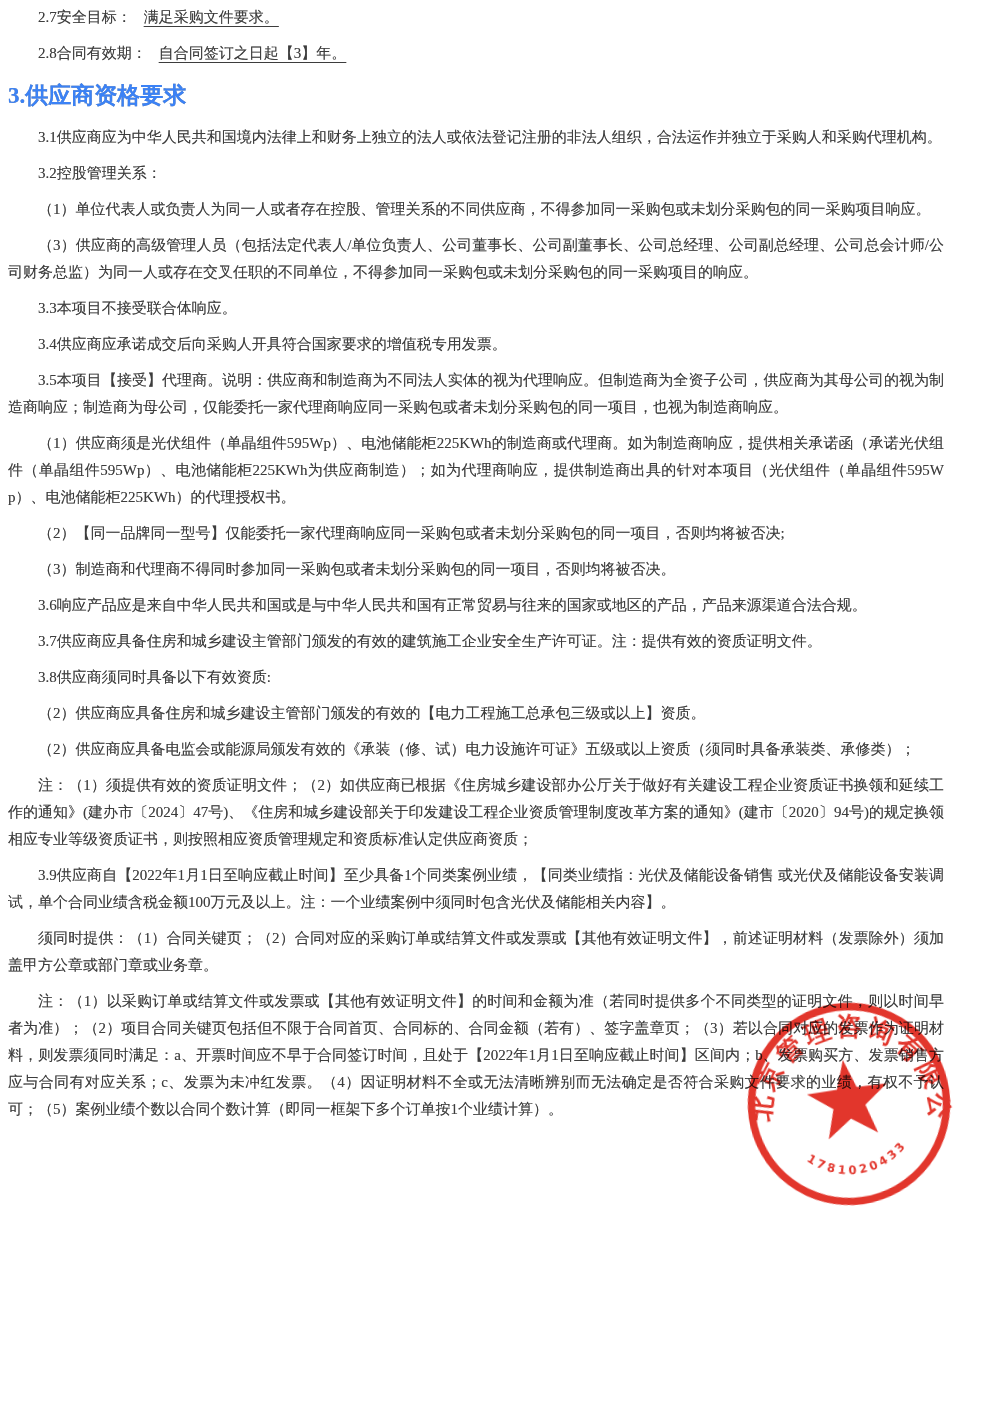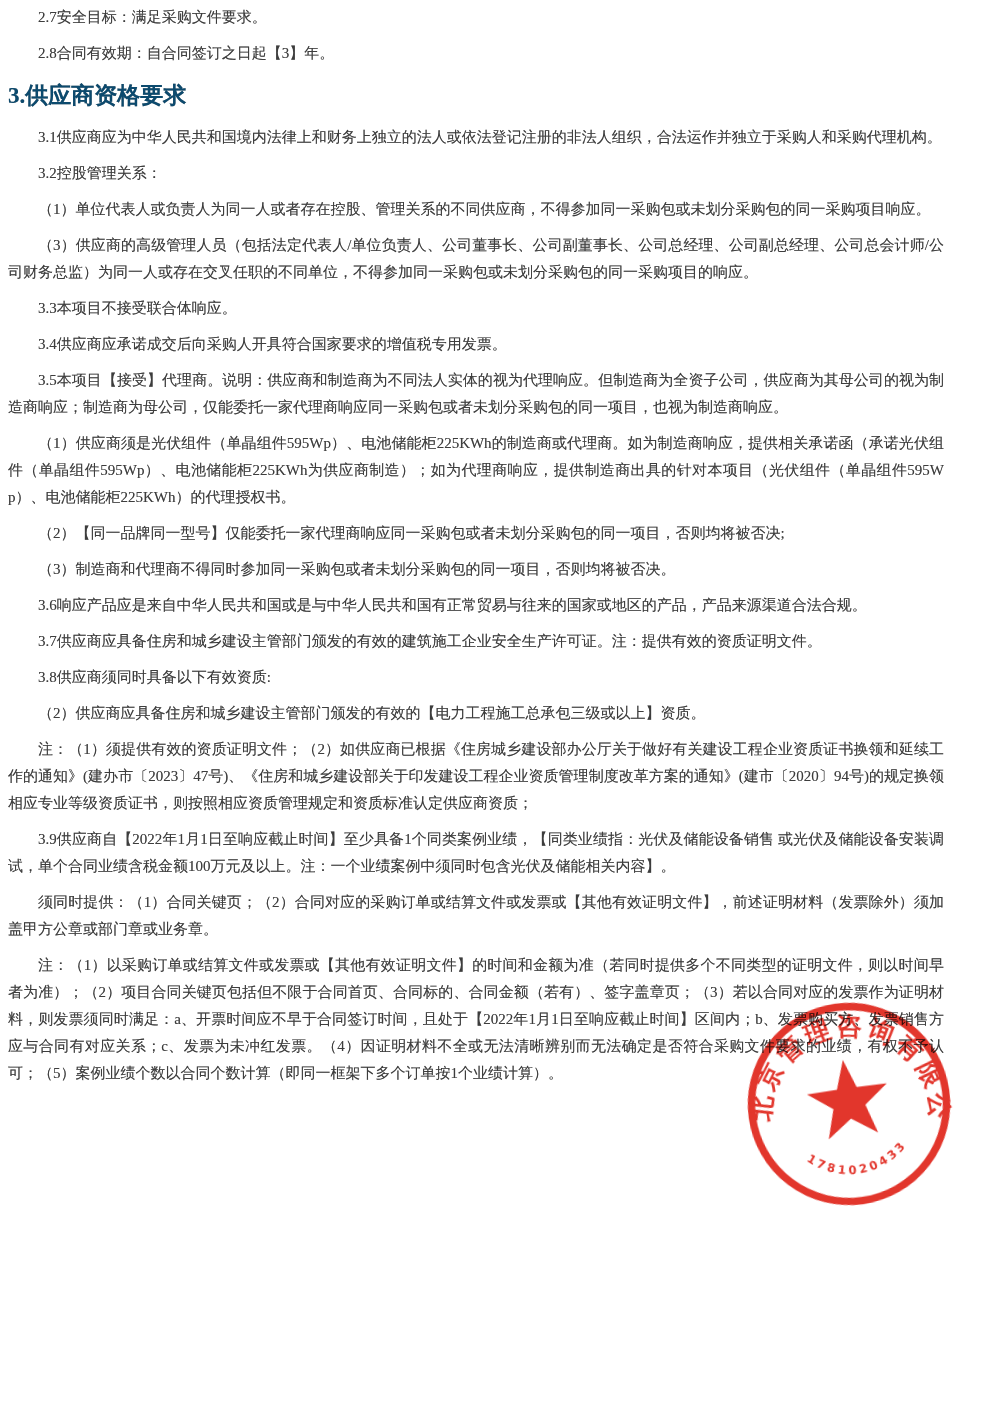--- a/index.html
+++ b/index.html
@@ -20,28 +20,30 @@
   .page p {
     margin: 0 0 9px 0;
     text-indent: 2em;
     text-shadow: 0 0 0.6px rgba(80,80,80,0.55);
     word-break: break-all;
   }
   .page h1 {
     font-size: 23px;
     line-height: 30px;
     margin: 14px 0 13px 0;
-    color: #0c4a6e;
+    color: #3b82f6;
     font-weight: bold;
     text-indent: 0;
     text-shadow: 0 0 0.5px rgba(0,0,0,0.45);
     text-align: left;
   }
   .u {
+    text-decoration: underline;
     text-underline-offset: 4px;
+    margin-left: 12px;
   }
   
   .stamp {
     position: absolute;
     left: 743px;
     top: 998px;
     width: 212px;
     height: 212px;
     mix-blend-mode: multiply;
     opacity: 0.93;
@@ -68,21 +70,22 @@
   <p>3.3本项目不接受联合体响应。</p>
   <p>3.4供应商应承诺成交后向采购人开具符合国家要求的增值税专用发票。</p>
   <p>3.5本项目【接受】代理商。说明：供应商和制造商为不同法人实体的视为代理响应。但制造商为全资子公司，供应商为其母公司的视为制造商响应；制造商为母公司，仅能委托一家代理商响应同一采购包或者未划分采购包的同一项目，也视为制造商响应。</p>
   <p>（1）供应商须是光伏组件（单晶组件595Wp）、电池储能柜225KWh的制造商或代理商。如为制造商响应，提供相关承诺函（承诺光伏组件（单晶组件595Wp）、电池储能柜225KWh为供应商制造）；如为代理商响应，提供制造商出具的针对本项目（光伏组件（单晶组件595Wp）、电池储能柜225KWh）的代理授权书。</p>
   <p>（2）【同一品牌同一型号】仅能委托一家代理商响应同一采购包或者未划分采购包的同一项目，否则均将被否决;</p>
   <p>（3）制造商和代理商不得同时参加同一采购包或者未划分采购包的同一项目，否则均将被否决。</p>
   <p>3.6响应产品应是来自中华人民共和国或是与中华人民共和国有正常贸易与往来的国家或地区的产品，产品来源渠道合法合规。</p>
   <p>3.7供应商应具备住房和城乡建设主管部门颁发的有效的建筑施工企业安全生产许可证。注：提供有效的资质证明文件。</p>
   <p>3.8供应商须同时具备以下有效资质:</p>
   <p>（2）供应商应具备住房和城乡建设主管部门颁发的有效的【电力工程施工总承包三级或以上】资质。</p>
-  <p>注：（1）须提供有效的资质证明文件；（2）如供应商已根据《住房城乡建设部办公厅关于做好有关建设工程企业资质证书换领和延续工作的通知》(建办市〔2023〕47号)、《住房和城乡建设部关于印发建设工程企业资质管理制度改革方案的通知》(建市〔2020〕94号)的规定换领相应专业等级资质证书，则按照相应资质管理规定和资质标准认定供应商资质；</p>
+  <p>（2）供应商应具备电监会或能源局颁发有效的《承装（修、试）电力设施许可证》五级或以上资质（须同时具备承装类、承修类）；</p>
+  <p>注：（1）须提供有效的资质证明文件；（2）如供应商已根据《住房城乡建设部办公厅关于做好有关建设工程企业资质证书换领和延续工作的通知》(建办市〔2024〕47号)、《住房和城乡建设部关于印发建设工程企业资质管理制度改革方案的通知》(建市〔2020〕94号)的规定换领相应专业等级资质证书，则按照相应资质管理规定和资质标准认定供应商资质；</p>
   <p>3.9供应商自【2022年1月1日至响应截止时间】至少具备1个同类案例业绩，【同类业绩指：光伏及储能设备销售 或光伏及储能设备安装调试，单个合同业绩含税金额100万元及以上。注：一个业绩案例中须同时包含光伏及储能相关内容】。</p>
   <p>须同时提供：（1）合同关键页；（2）合同对应的采购订单或结算文件或发票或【其他有效证明文件】，前述证明材料（发票除外）须加盖甲方公章或部门章或业务章。</p>
   <p>注：（1）以采购订单或结算文件或发票或【其他有效证明文件】的时间和金额为准（若同时提供多个不同类型的证明文件，则以时间早者为准）；（2）项目合同关键页包括但不限于合同首页、合同标的、合同金额（若有）、签字盖章页；（3）若以合同对应的发票作为证明材料，则发票须同时满足：a、开票时间应不早于合同签订时间，且处于【2022年1月1日至响应截止时间】区间内；b、发票购买方、发票销售方应与合同有对应关系；c、发票为未冲红发票。（4）因证明材料不全或无法清晰辨别而无法确定是否符合采购文件要求的业绩，有权不予认可；（5）案例业绩个数以合同个数计算（即同一框架下多个订单按1个业绩计算）。</p>
 
 </main>
 
 <div class="stamp">
   <svg viewBox="0 0 200 200" xmlns="http://www.w3.org/2000/svg">
     <defs>
       <path id="arc-top" d="M 26,128 A 76 76 0 1 1 174,128" fill="none"></path>

